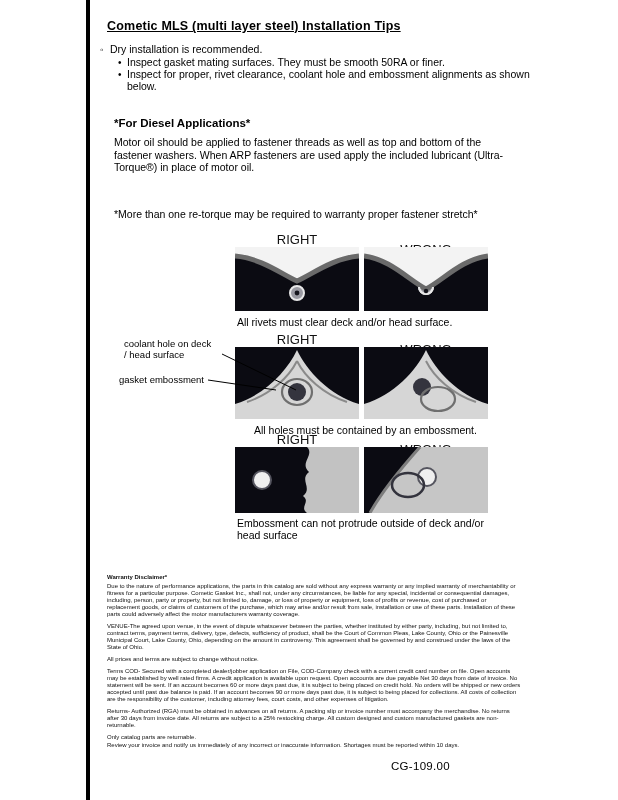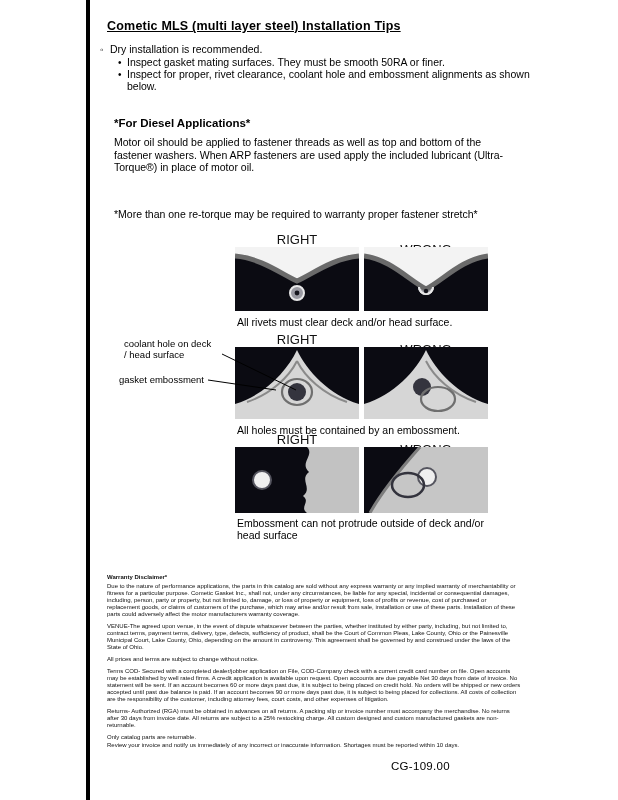--- a/index.html
+++ b/index.html
@@ -30,21 +30,21 @@
 
   .figrow { position:absolute; left:235px; width:253px; }
   .figrow1 { top:232px; } .figrow2 { top:332px; } .figrow3 { top:432px; }
   .flabel { position:absolute; top:0; width:124px; text-align:center; font-size:13px; color:#111; }
   .fl-right { left:0; } .fl-wrong { left:129px;margin-top:10px; }
   .fimg { position:absolute; top:15px; width:124px; }
   .fi-left { left:0; } .fi-right { left:129px; }
   .fimg svg { display:block; width:124px; height:auto; }
   .fcaption { position:absolute; left:2px; font-size:10.5px; line-height:12px; white-space:nowrap; }
   .figrow1 .fcaption { top:84px; }
-  .figrow2 .fcaption { top:92px; }
+  .figrow2 .fcaption { top:92px;margin-left:17px; }
   .figrow3 .fcaption { top:85px; white-space:normal; width:250px; }
 
   .annot { position:absolute; font-size:9.5px; line-height:10.5px; color:#000; }
   .annot-coolant { left:124px; top:339px; width:92px; }
   .annot-emboss  { left:119px; top:375px; width:96px; white-space:nowrap; }
   .annot-lines { position:absolute; left:206px; top:346px; width:96px; height:52px; pointer-events:none; }
 
   .legal { position:absolute; left:107px; top:574px; width:414px; font-size:6px; line-height:7px; color:#111; }
   .legal-head { font-weight:bold; margin-bottom:2px; }
   .legal p { margin:0 0 5px 0; }

